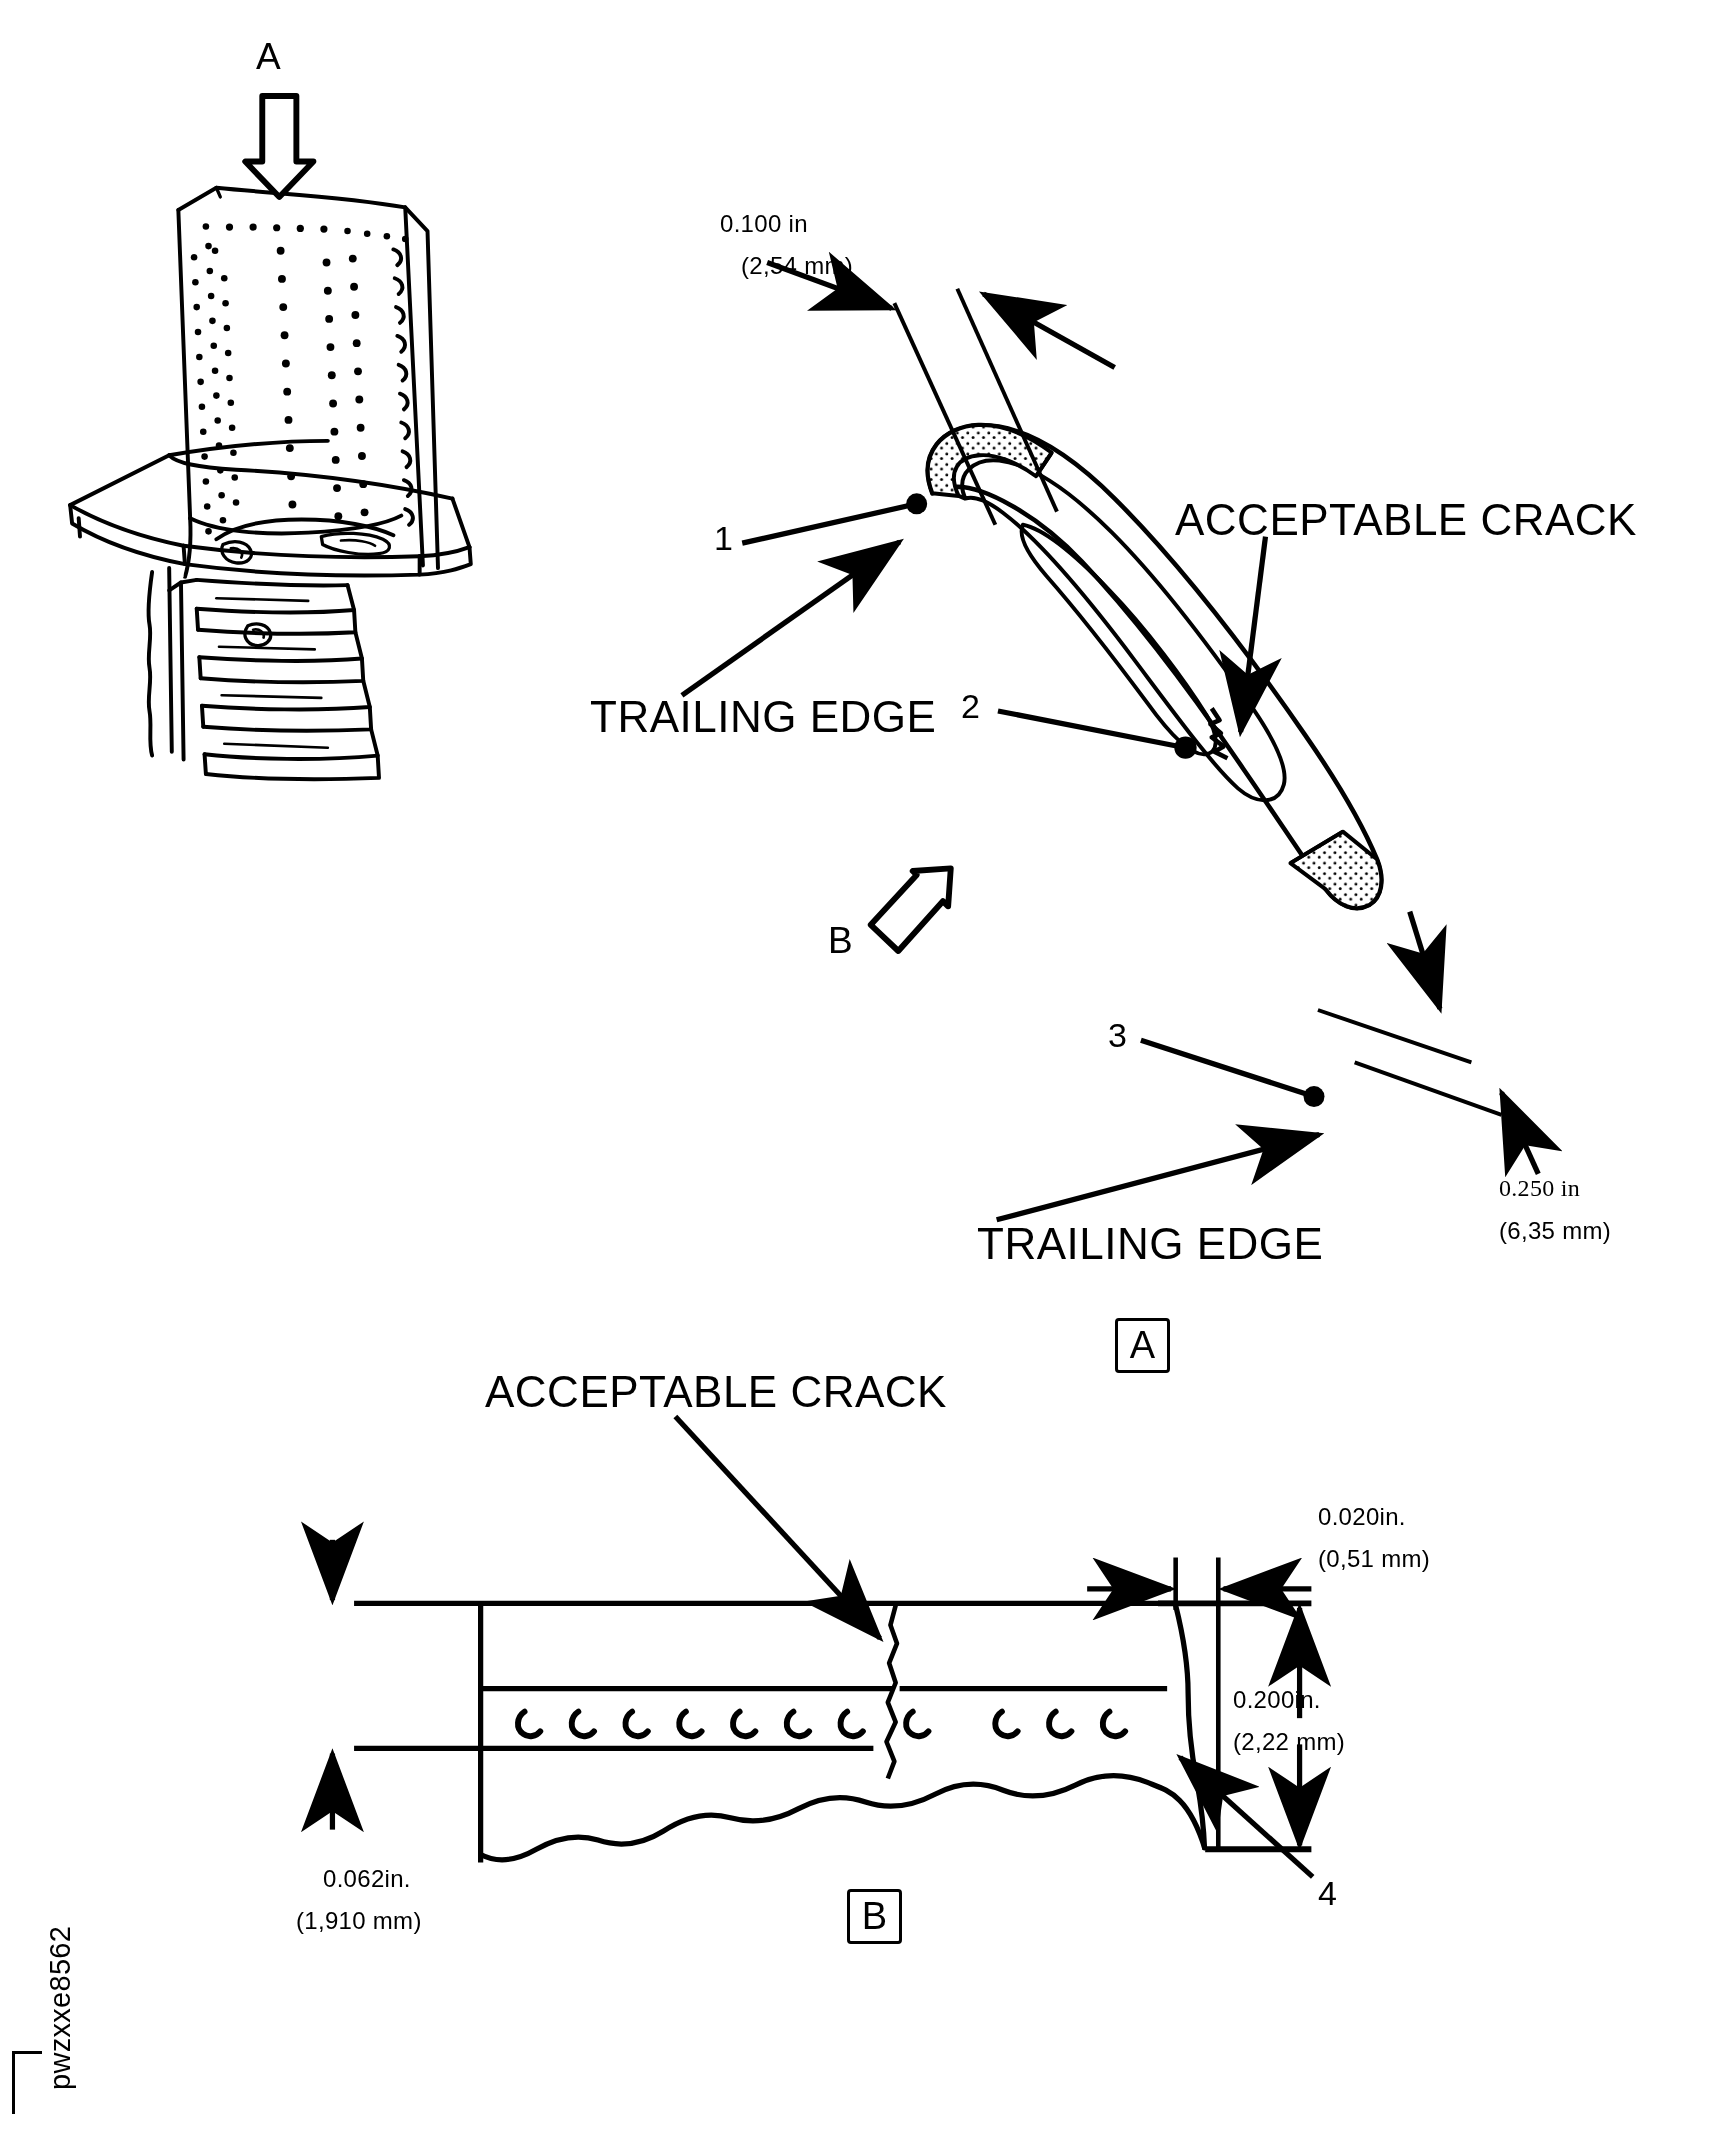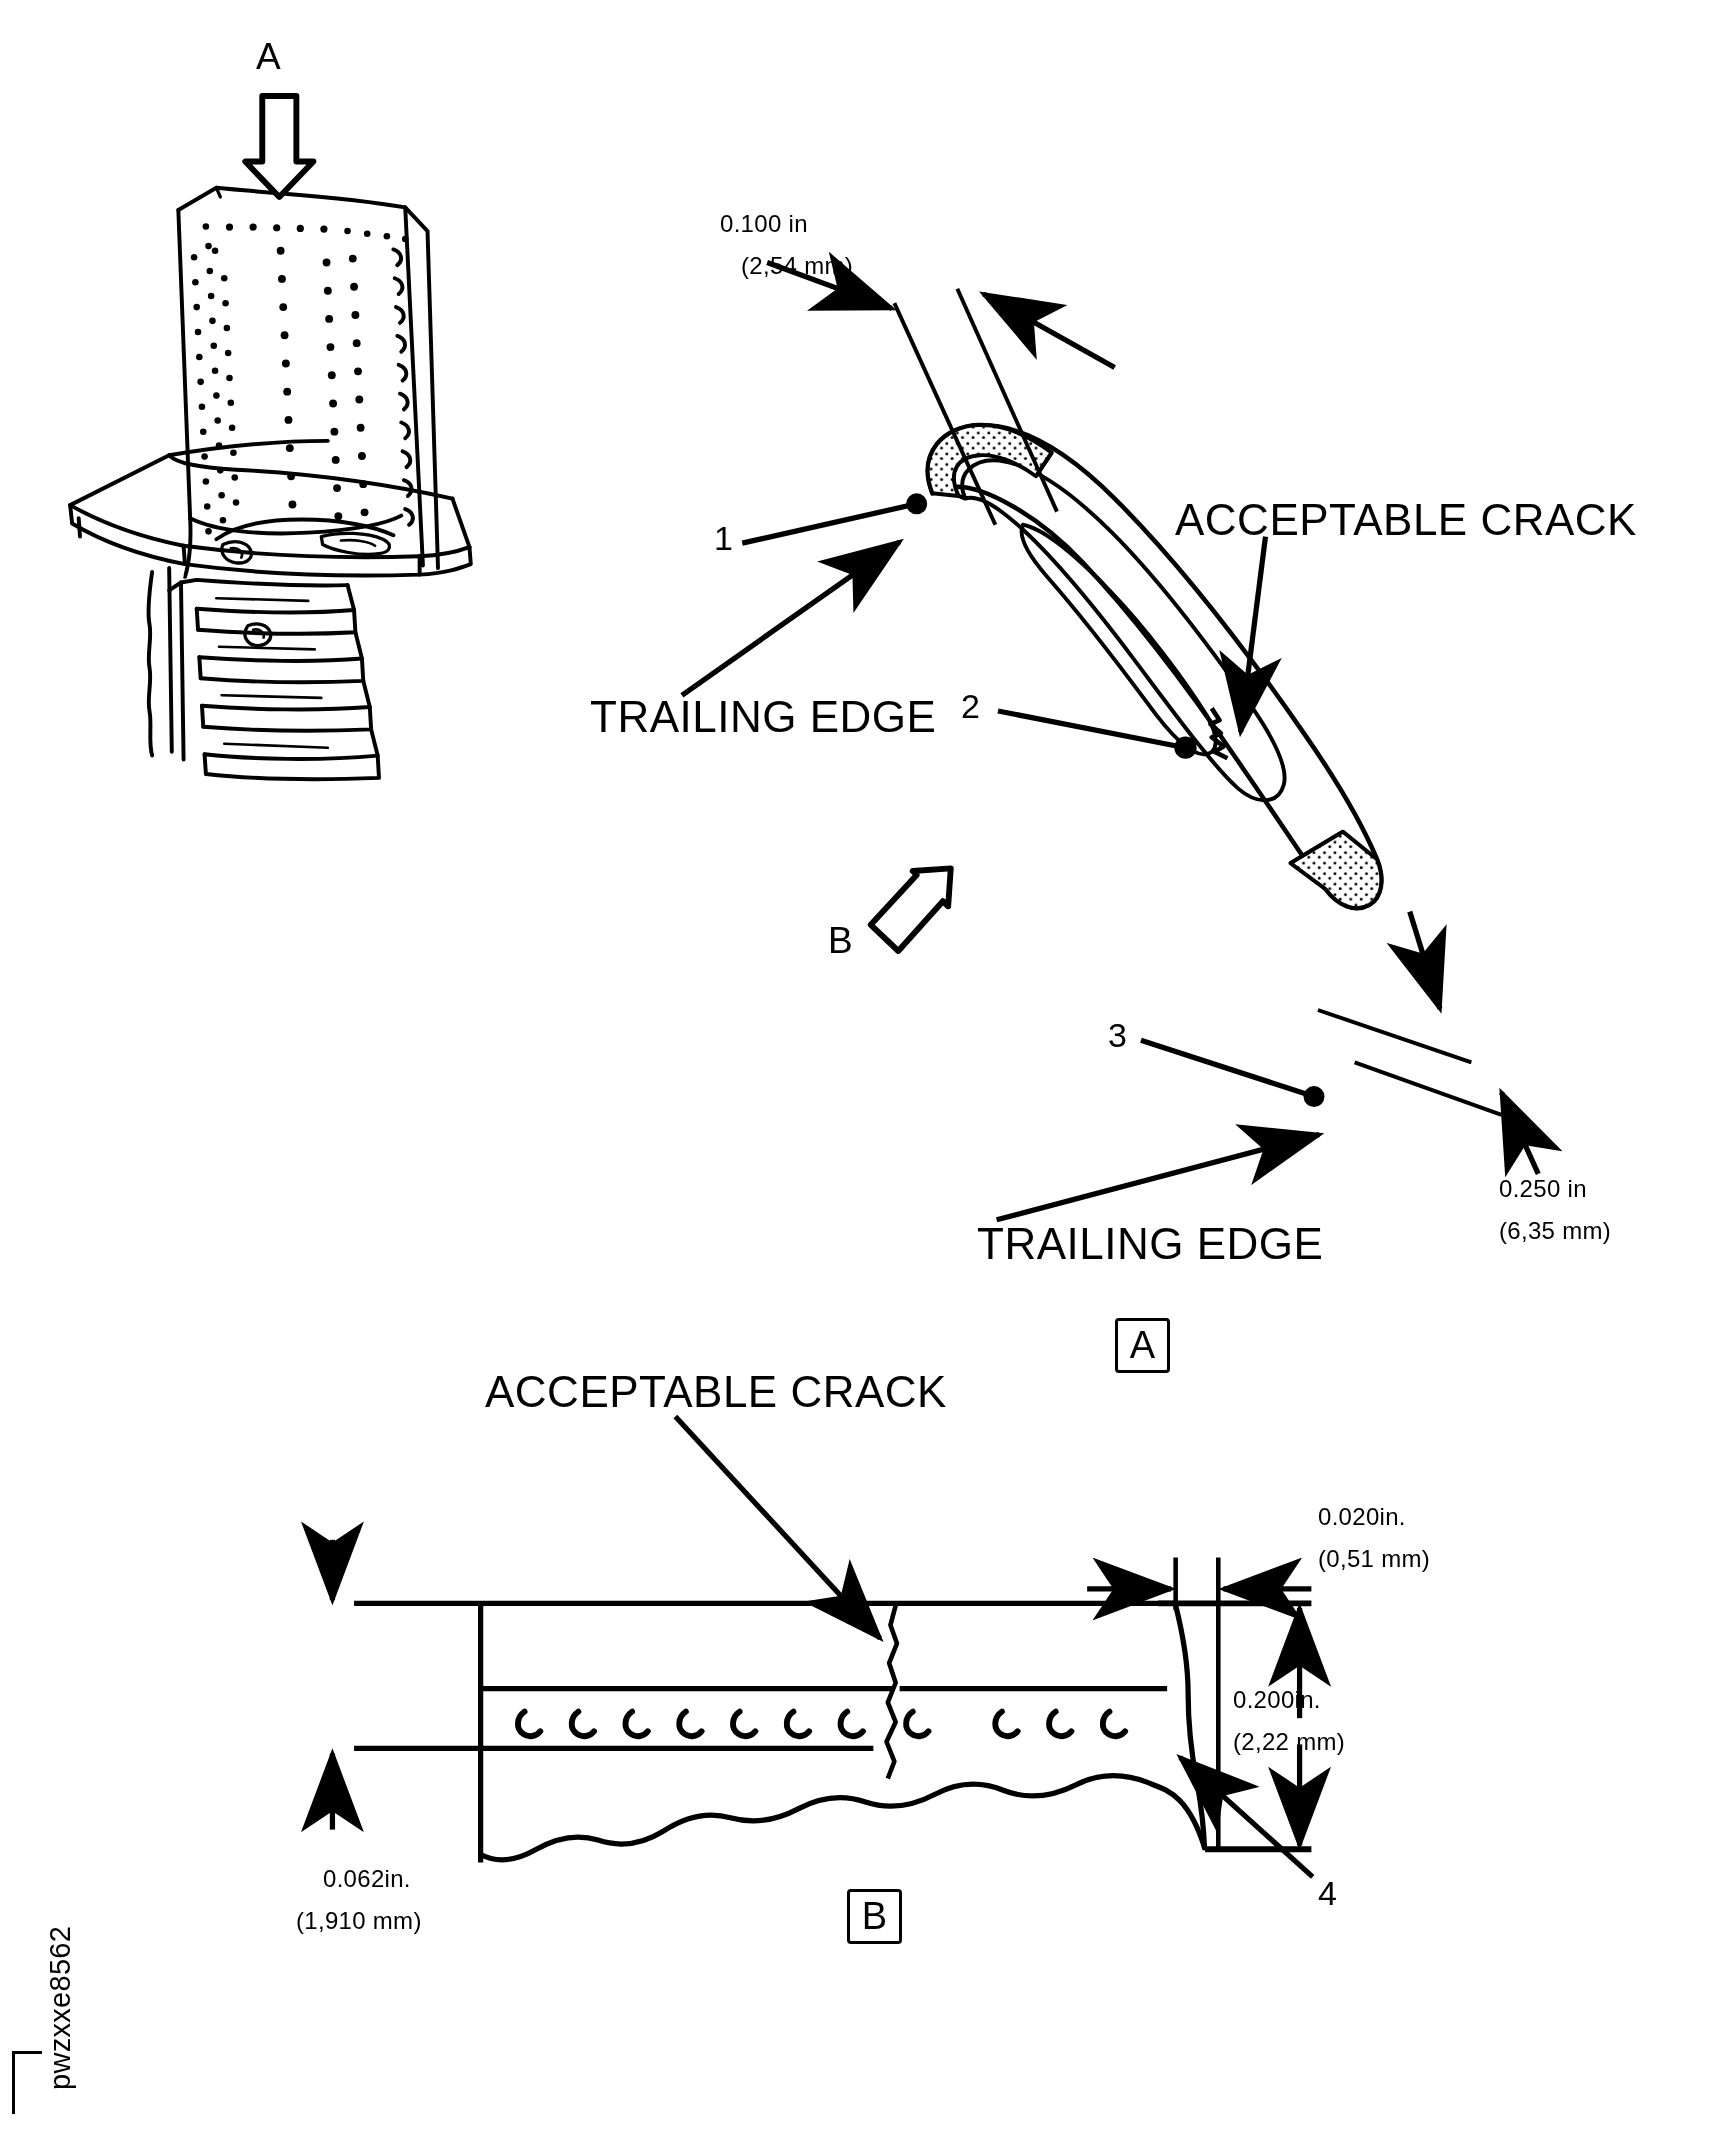--- a/index.html
+++ b/index.html
@@ -431,21 +431,21 @@
 
   <div class="txt item-num" style="left:714px; top:518px;">1</div>
   <div class="txt item-num" style="left:961px; top:686px;">2</div>
   <div class="txt item-num" style="left:1108px; top:1015px;">3</div>
 
   <div class="txt callout-label" style="left:590px; top:690px;">TRAILING EDGE</div>
   <div class="txt callout-label" style="left:977px; top:1217px;">TRAILING EDGE</div>
 
   <div class="txt callout-label" style="left:1175px; top:493px;">ACCEPTABLE CRACK</div>
 
-  <div class="txt dim-label" style="left:1499px; top:1174px;">0.250 in</div>
+  <div class="txt dim-label" style="left:1499px; top:1174px;font-family:Liberation Serif, serif;">0.250 in</div>
   <div class="txt dim-label" style="left:1499px; top:1216px;">(6,35 mm)</div>
 
   <div class="boxed-view" style="left:1115px; top:1318px; width:55px; height:55px;">
     <span>A</span>
   </div>
 
   <div class="txt callout-label" style="left:485px; top:1365px;">ACCEPTABLE CRACK</div>
 
   <div class="txt dim-label" style="left:1318px; top:1502px;">0.020in.</div>
   <div class="txt dim-label" style="left:1318px; top:1544px;">(0,51 mm)</div>

